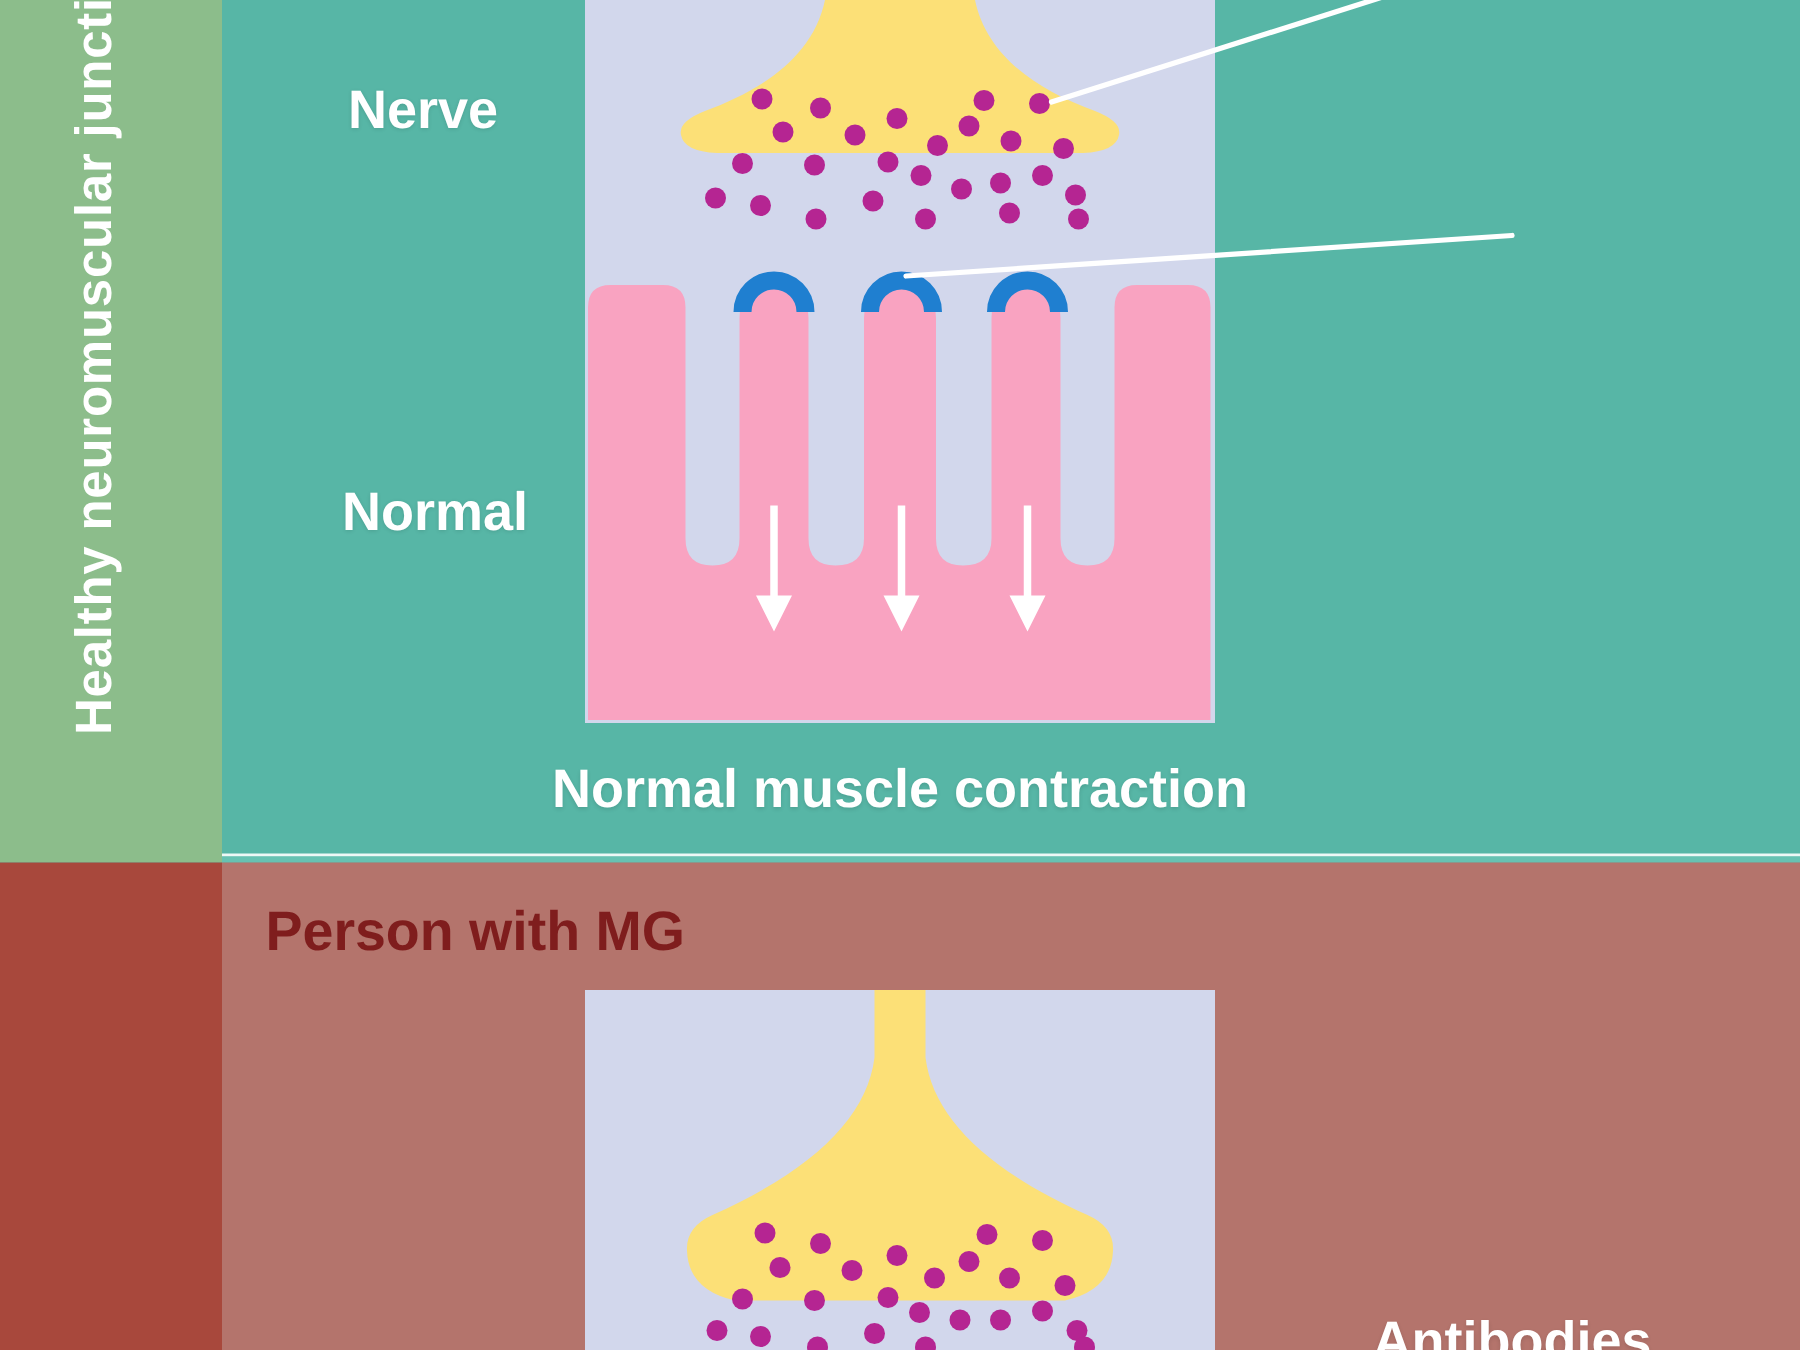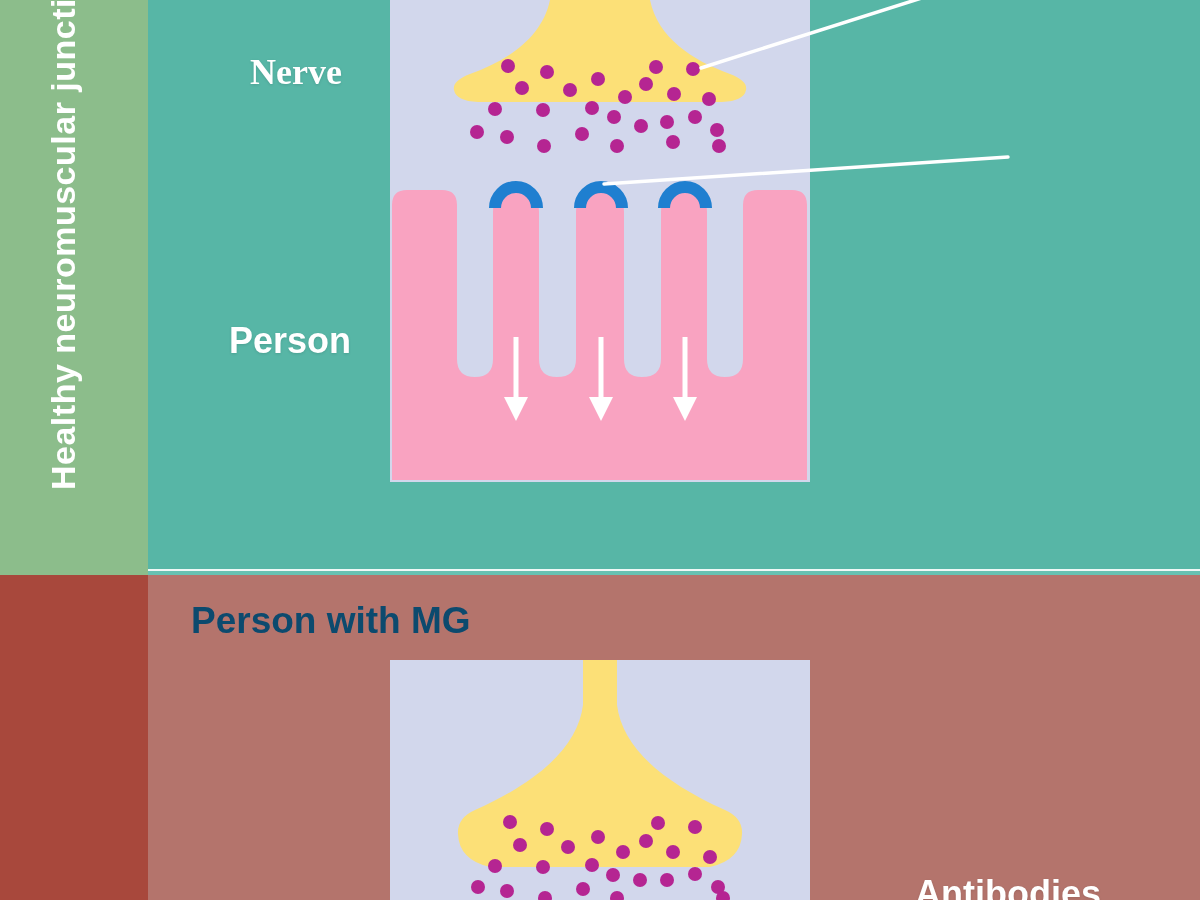--- a/index.html
+++ b/index.html
@@ -30,25 +30,25 @@
     transform-origin: 0 0;
     white-space: nowrap;
     color:#ffffff;
     font-size:34px;
     letter-spacing:0.5px;
   }
   .v-text-top    { left:44px; top:490px; }
   
   .label { position:absolute; color:#ffffff; font-size:36px; line-height:1.15;
            text-shadow: 0 1px 3px rgba(0,0,0,0.12); }
-  .label-nerve   { left:186px; top:52px;  width:220px; text-align:center;font-family:Liberation Serif, serif; }
+  .label-nerve   { left:172px; top:52px;  width:220px; text-align:center; }
   .label-muscle  { left:180px; top:320px; width:220px; text-align:center; }
   .label-achr    { left:893px; top:110px; }
   .label-caption { left:300px; top:505px; width:600px; text-align:center; }
-  .label-person  { left:191px; top:600px; color:#0c4a6e; font-size:37px; text-shadow:none; }
+  .label-person  { left:177px; top:600px; color:#7f1d1d; font-size:37px; text-shadow:none; }
   .label-antibodies { left:915px; top:873px; }
   .overlay { left:0; top:0; pointer-events:none; }
 </style>
 </head>
 <body>
 
 <div class="canvas">
 
   <div class="abs top-main"></div>
   <div class="abs top-sidebar">
@@ -147,21 +147,22 @@
           <circle cx="117" cy="231" r="7" fill="#b52592"></circle>
           <circle cx="193" cy="229" r="7" fill="#b52592"></circle>
           <circle cx="227" cy="238" r="7" fill="#b52592"></circle>
           <circle cx="333" cy="238" r="7" fill="#b52592"></circle>
           <circle cx="155" cy="238" r="7" fill="#b52592"></circle>
         </g>
     </svg>
   </div>
 
   <div class="label label-nerve">Nerve</div>
-  <div class="label label-muscle">Person</div>
+  <div class="label label-muscle">Normal</div>
+  <div class="label label-caption">Normal muscle contraction</div>
   <div class="label label-person">Person with MG</div>
   <div class="label label-antibodies">Antibodies</div>
 
   <svg class="abs overlay" width="1200" height="900" viewBox="0 0 1200 900">
     <g id="leader-lines">
         <line x1="701" y1="68" x2="928" y2="-4" stroke="#ffffff" stroke-width="3.5" stroke-linecap="round"></line>
         <line x1="604" y1="184" x2="1008" y2="157" stroke="#ffffff" stroke-width="3.5" stroke-linecap="round"></line>
       </g>
   </svg>
 

